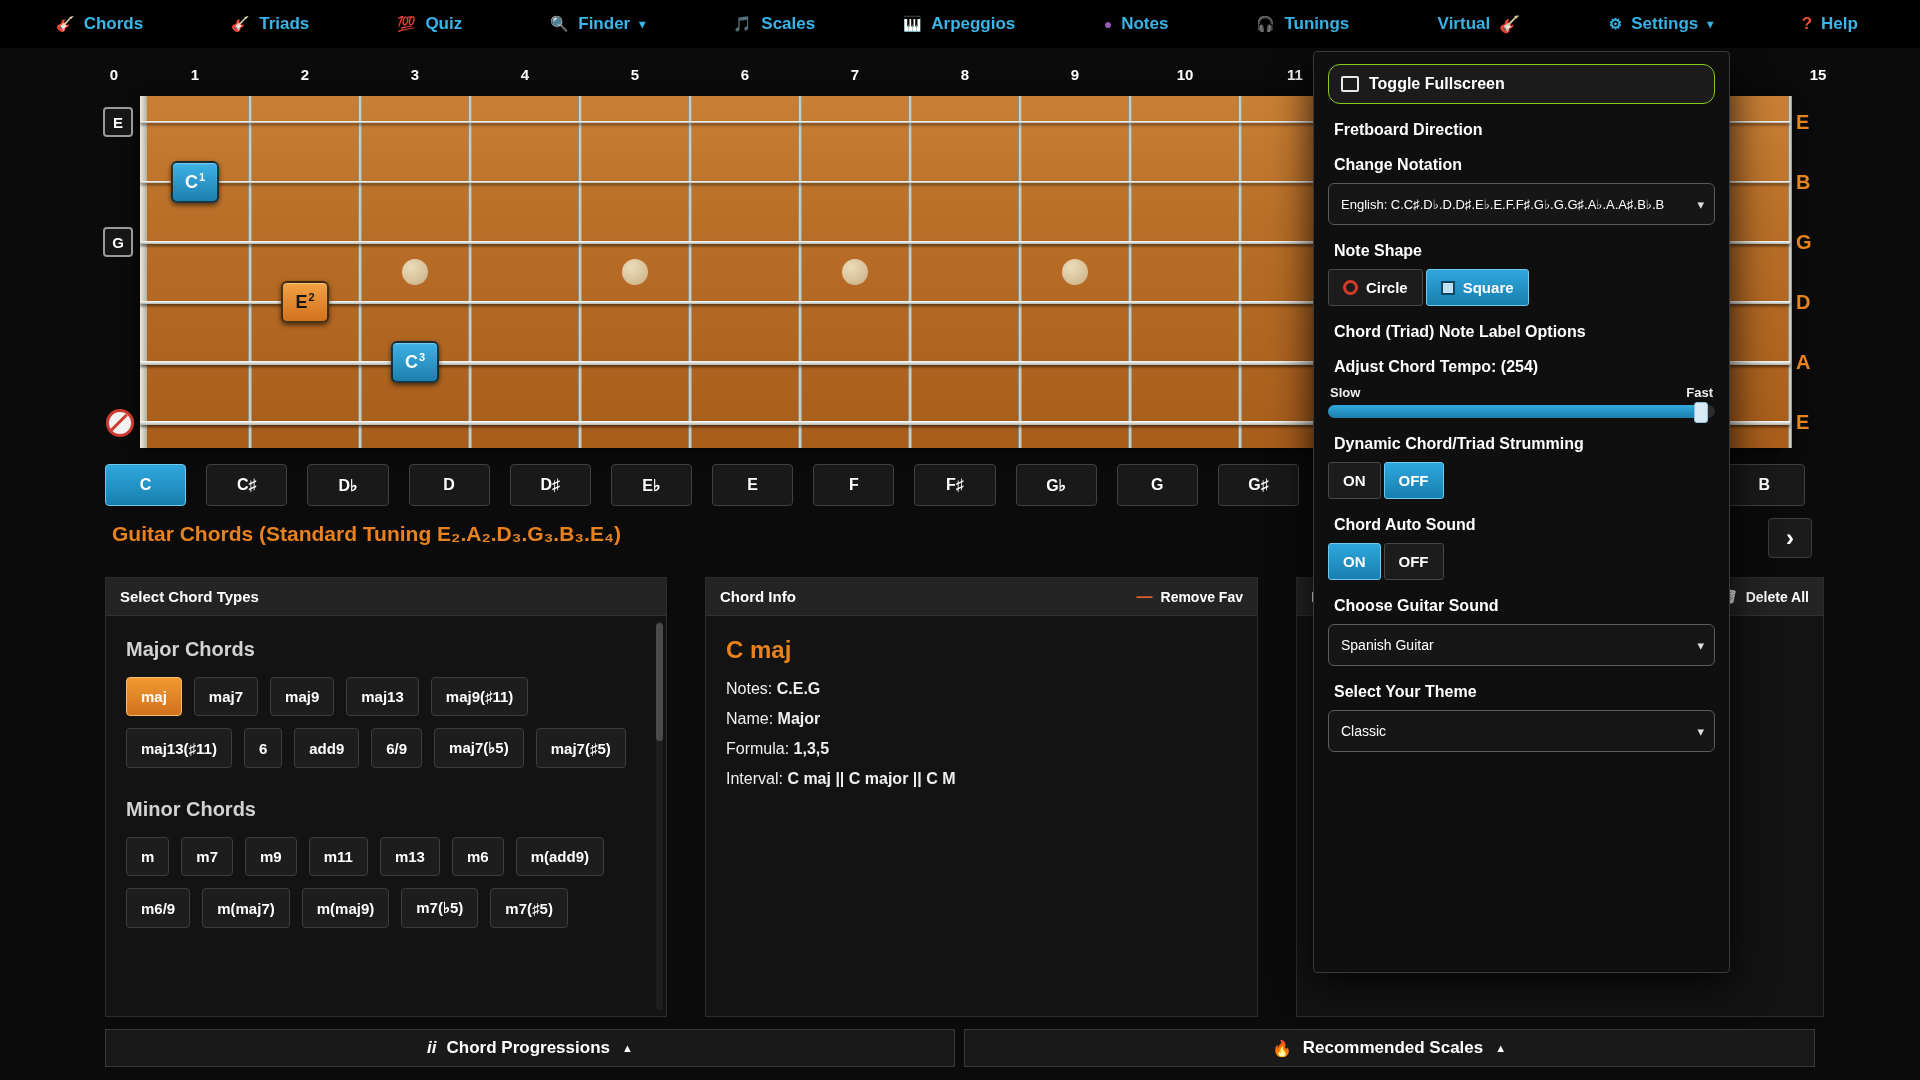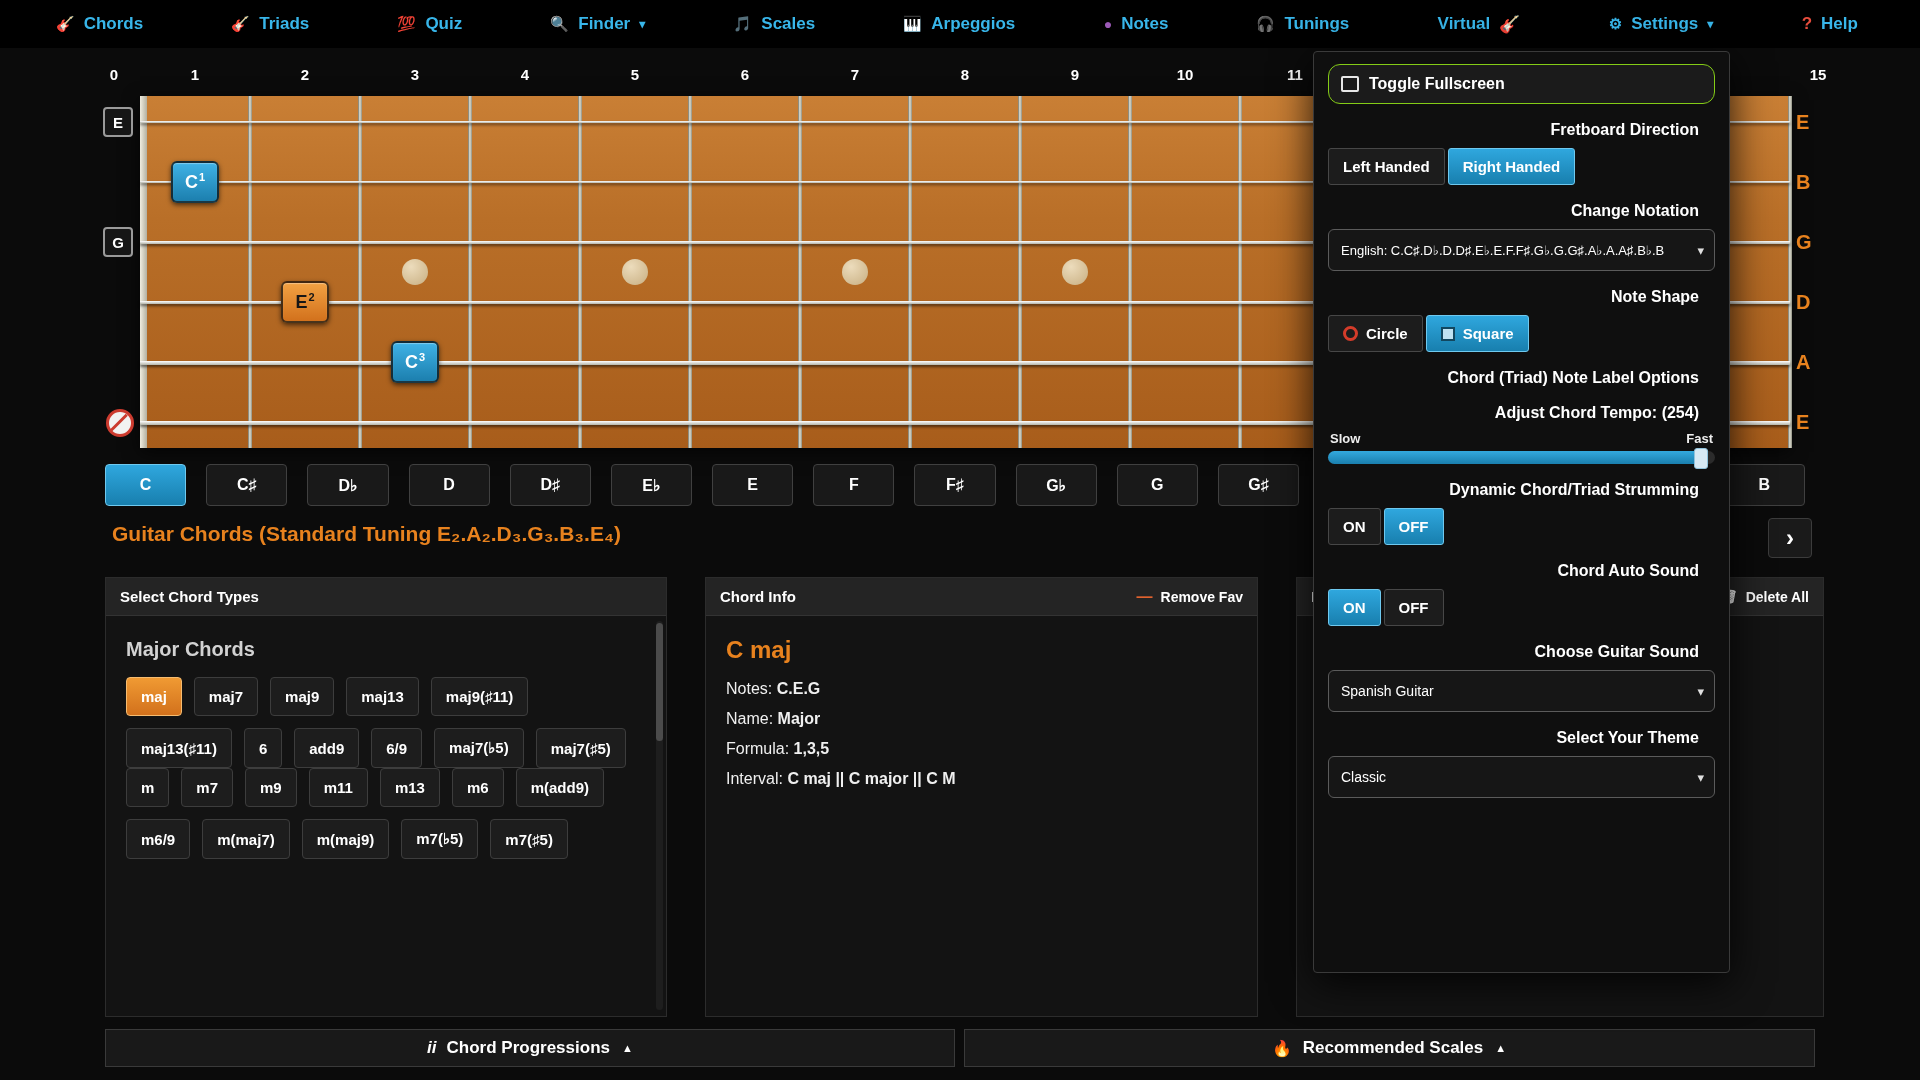--- a/index.html
+++ b/index.html
@@ -75,21 +75,21 @@
   .info-row{font-size:16px;margin:12px 0;color:#f0f0f0;}
   .info-value{font-weight:bold;}
 
   
   .settings-panel{position:absolute;left:1313px;top:51px;width:417px;height:922px;background:#0f0f0f;
                   border:1px solid #3a3a3a;border-radius:4px;box-shadow:0 10px 40px rgba(0,0,0,.85);
                   padding:12px 14px;box-sizing:border-box;z-index:60;}
   .fs-btn{width:100%;height:40px;background:#1b1b1b;border:1px solid #84cc16;border-radius:12px;color:#fff;
           font-weight:bold;font-size:16px;display:flex;align-items:center;gap:10px;padding:0 12px;cursor:pointer;box-sizing:border-box;}
   .fs-icon{width:14px;height:12px;border:2px solid #e8e8e8;border-radius:2px;}
-  .set-label{font-size:16px;font-weight:bold;margin:17px 16px 9px;text-align:right;}
+  .set-label{font-size:16px;font-weight:bold;margin:17px 6px 9px;}
   .seg-row{display:flex;gap:3px;flex-wrap:wrap;}
   .seg-btn{height:37px;padding:0 14px;background:#1c1c1c;border:1px solid #474747;border-radius:3px;color:#fff;
            font-weight:bold;font-size:15px;display:flex;align-items:center;gap:8px;cursor:pointer;}
   .label-opts .seg-btn{padding:0 10px;font-size:14px;}
   .shape-glyph{display:inline-block;box-sizing:border-box;}
   .glyph-circle{width:15px;height:15px;border:3px solid #d43c2a;border-radius:50%;background:transparent;}
   .glyph-square{width:14px;height:14px;background:#bfe2f2;border:2px solid #12475f;}
   .sel-box{position:relative;height:42px;background:#161616;border:1px solid #5b5b5b;border-radius:6px;display:flex;
            align-items:center;padding:0 28px 0 12px;font-size:14px;cursor:pointer;white-space:nowrap;overflow:hidden;box-sizing:border-box;}
   .sel-box.notation{font-size:13px;}
@@ -320,20 +320,21 @@
           <button class="chord-btn">6</button>
 
           <button class="chord-btn">add9</button>
 
           <button class="chord-btn">6/9</button>
 
           <button class="chord-btn">maj7(♭5)</button>
 
           <button class="chord-btn">maj7(♯5)</button>
         </div>
+      <div class="group-heading" style="margin-top:30px;">Minor Chords</div>
       <div class="chord-btns">
 
           <button class="chord-btn">m</button>
 
           <button class="chord-btn">m7</button>
 
           <button class="chord-btn">m9</button>
 
           <button class="chord-btn">m11</button>
 
@@ -413,26 +414,20 @@
 </div>
 
 <div class="settings-panel">
 
   <button class="fs-btn">
     <span class="fs-icon"></span>
     <span>Toggle Fullscreen</span>
   </button>
 
   <div class="set-label">Fretboard Direction</div>
-  <div class="seg-row">
-
-      <button class="seg-btn">Left Handed</button>
-
-      <button class="seg-btn sel-blue">Right Handed</button>
-    </div>
 
   <div class="set-label">Change Notation</div>
   <div class="sel-box notation">
     <span>English: C.C♯.D♭.D.D♯.E♭.E.F.F♯.G♭.G.G♯.A♭.A.A♯.B♭.B</span>
     <span class="sel-caret">▾</span>
   </div>
 
   <div class="set-label">Note Shape</div>
   <div class="seg-row">
 

